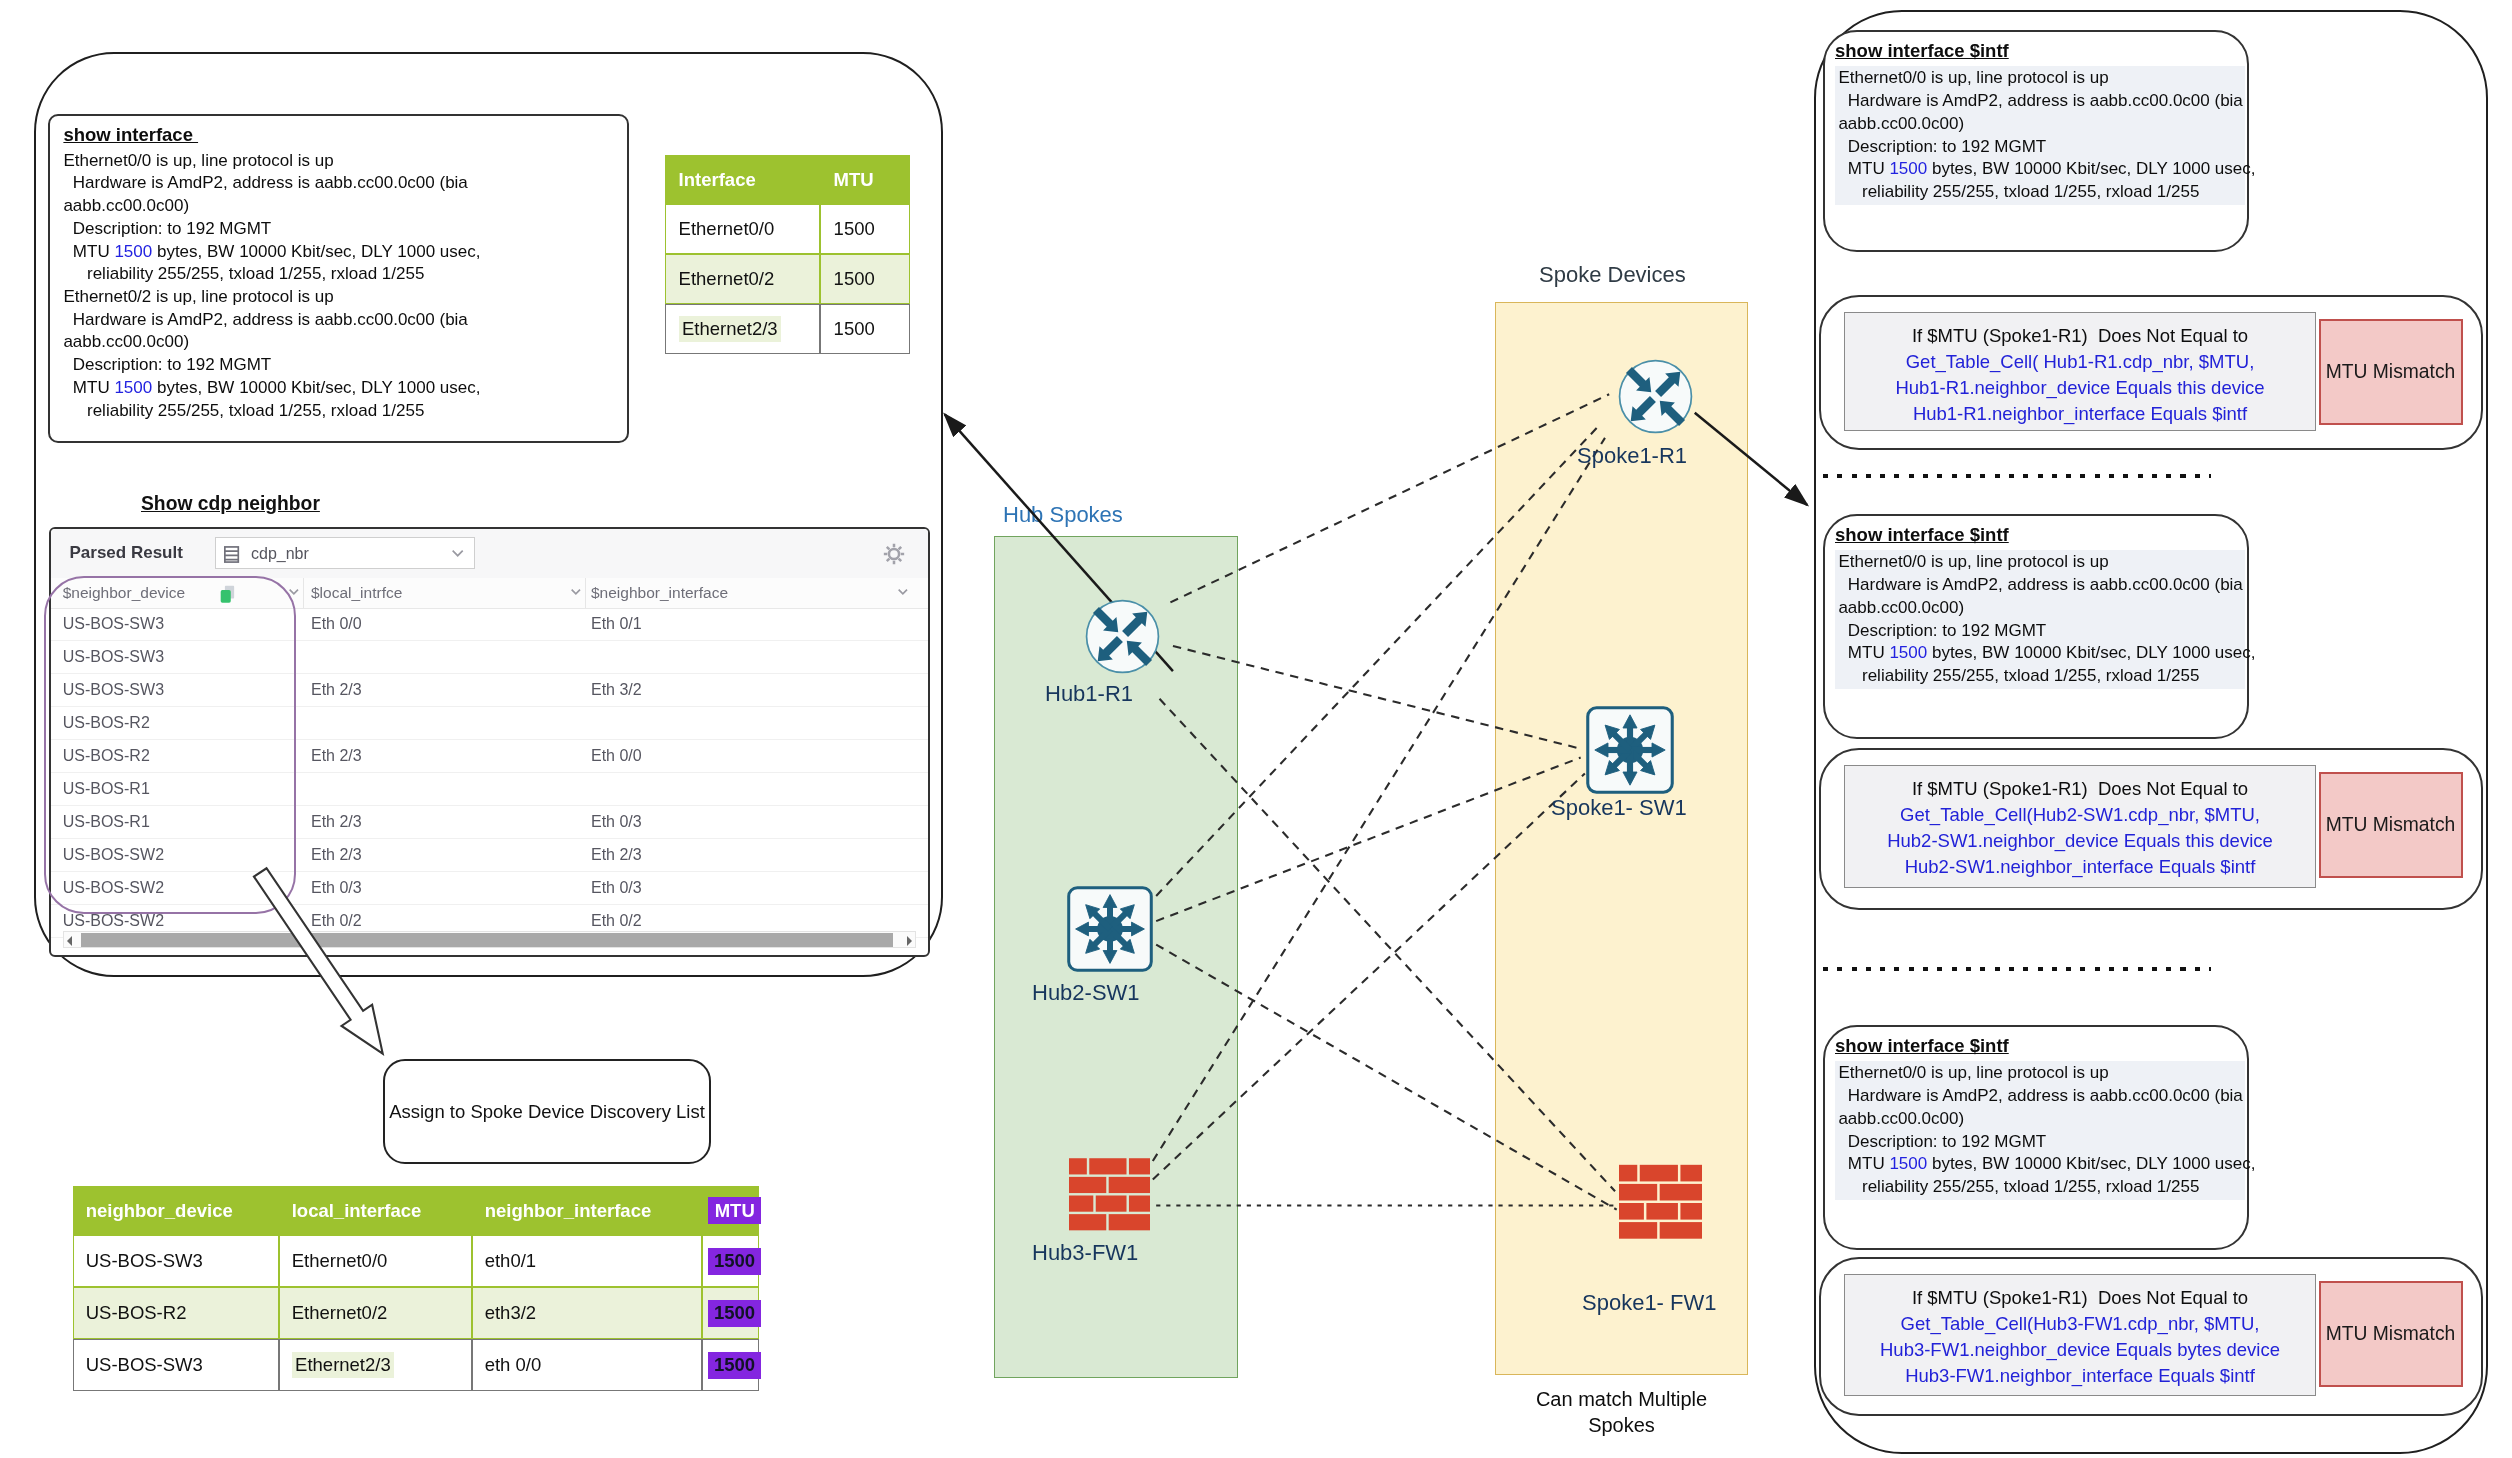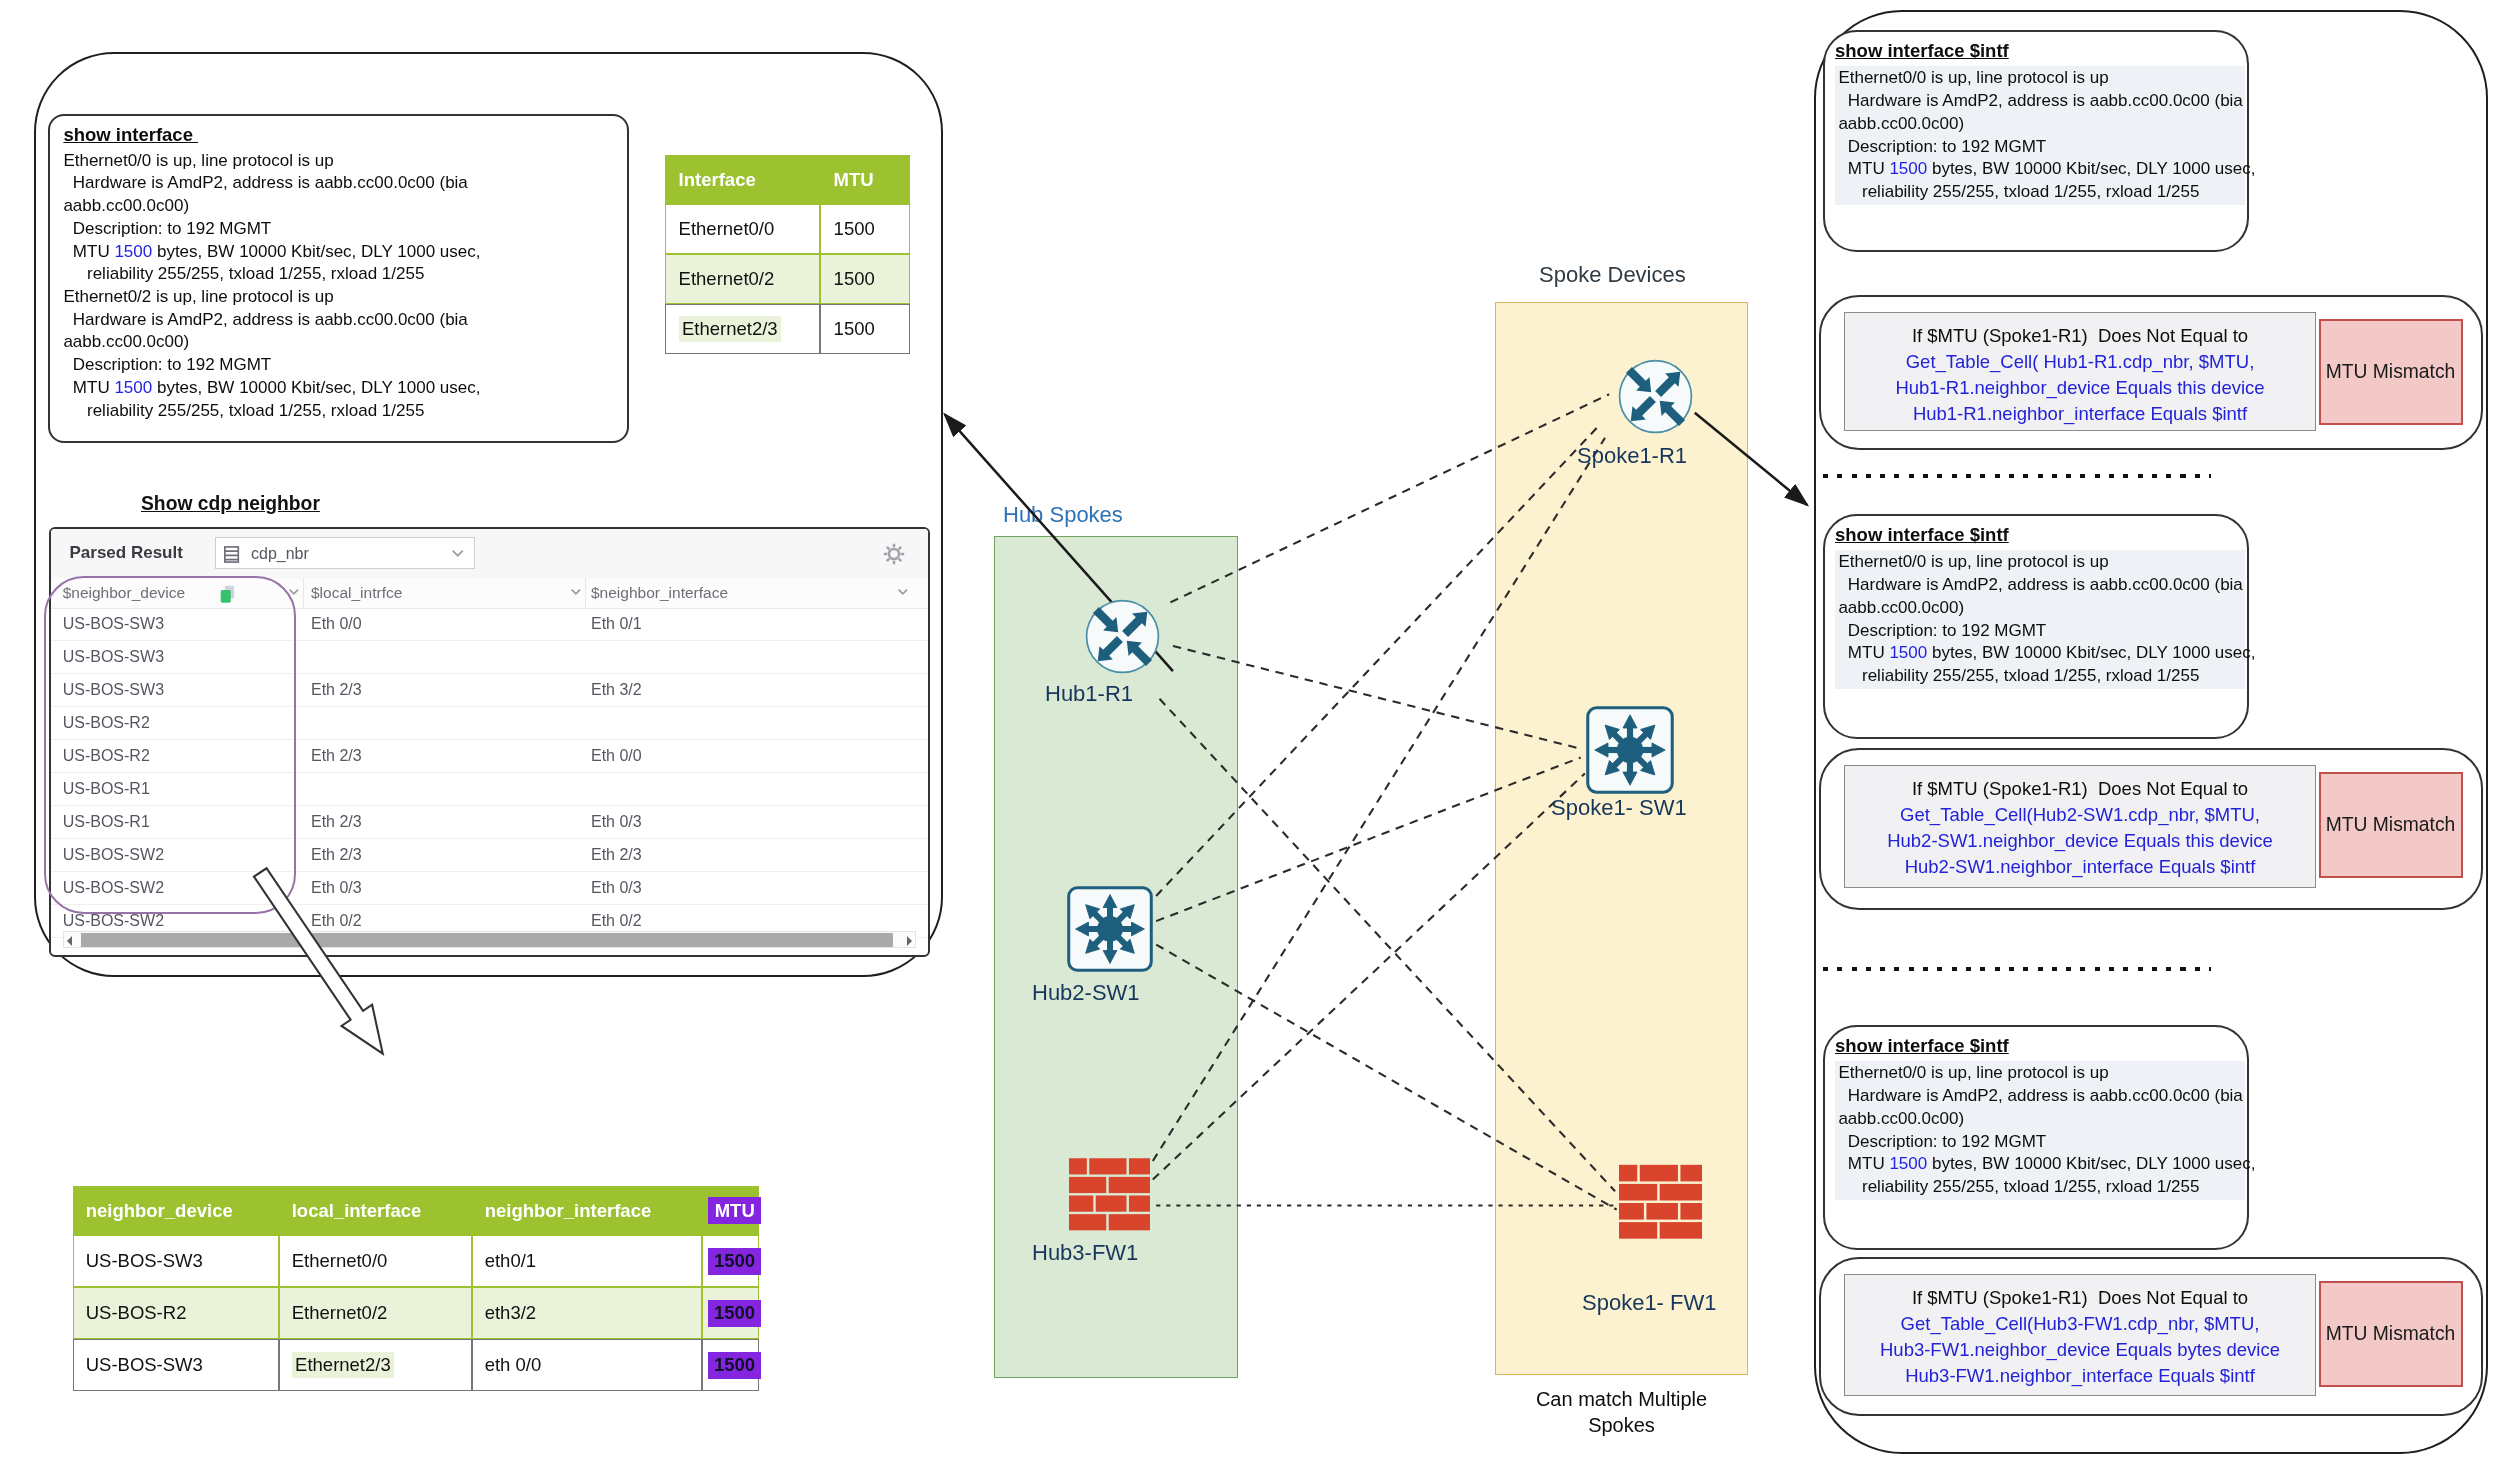--- a/index.html
+++ b/index.html
@@ -62,21 +62,21 @@
   svg{display:block;}
   .overlay{position:absolute;left:0;top:0;pointer-events:none;}
 </style>
 </head>
 <body>
 
 <div id="canvas">
 
   <div class="bubble" style="left:34px;top:52px;width:905px;height:921px;"></div>
 
-  <div class="subbubble" style="left:48px;top:114px;width:581px;height:329px;border-radius:16px;padding:8.4px 0 0 13.4px;box-sizing:border-box;">
+  <div class="subbubble" style="left:48px;top:114px;width:581px;height:329px;border-radius:10px;padding:8.4px 0 0 13.4px;box-sizing:border-box;">
     <div class="si-title">show interface </div>
     <div class="console"><div><span>Ethernet0/0 is up, line protocol is up</span></div><div><span>  Hardware is AmdP2, address is aabb.cc00.0c00 (bia</span></div><div><span>aabb.cc00.0c00)</span></div><div><span>  Description: to 192 MGMT</span></div><div><span>  MTU </span><span class="num">1500</span><span> bytes, BW 10000 Kbit/sec, DLY 1000 usec,</span></div><div><span>     reliability 255/255, txload 1/255, rxload 1/255</span></div><div><span>Ethernet0/2 is up, line protocol is up</span></div><div><span>  Hardware is AmdP2, address is aabb.cc00.0c00 (bia</span></div><div><span>aabb.cc00.0c00)</span></div><div><span>  Description: to 192 MGMT</span></div><div><span>  MTU </span><span class="num">1500</span><span> bytes, BW 10000 Kbit/sec, DLY 1000 usec,</span></div><div><span>     reliability 255/255, txload 1/255, rxload 1/255</span></div></div>
   </div>
 
   <div class="mini-table" style="left:665px;top:155px;width:245px;">
     <div class="it-head">
       <div class="it-hcell" style="width:155px;">Interface</div>
       <div class="it-hcell" style="width:90px;">MTU</div>
     </div>
     <div>
@@ -202,20 +202,23 @@
       </div>
     <div class="scrollbar" style="left:11.7px;right:11.7px;bottom:6.7px;">
       <div class="sb-arrow" style="left:3.4px;border-right:5.9px solid #666;"></div>
       <div class="sb-arrow" style="right:3.4px;border-left:5.9px solid #666;"></div>
       <div class="sb-thumb" style="left:17px;right:22px;"></div>
     </div>
   </div>
 
   <div class="purple-outline" style="left:44px;top:576px;width:248px;height:334px;"></div>
 
+  <div class="assign-box" style="left:383px;top:1059px;width:324px;height:101px;">
+    <span>Assign to Spoke Device Discovery List</span>
+  </div>
 
   <div class="abs" style="left:73px;top:1186px;">
     <div style="display:flex;">
       <div class="rt-hcell" style="width:206px;">neighbor_device</div>
       <div class="rt-hcell" style="width:193px;">local_interface</div>
       <div class="rt-hcell" style="width:230px;">neighbor_interface</div>
       <div class="rt-hcell" style="width:57px;padding-left:5px;">
           <span class="mtu-hl">MTU</span>
         </div>
     </div>

